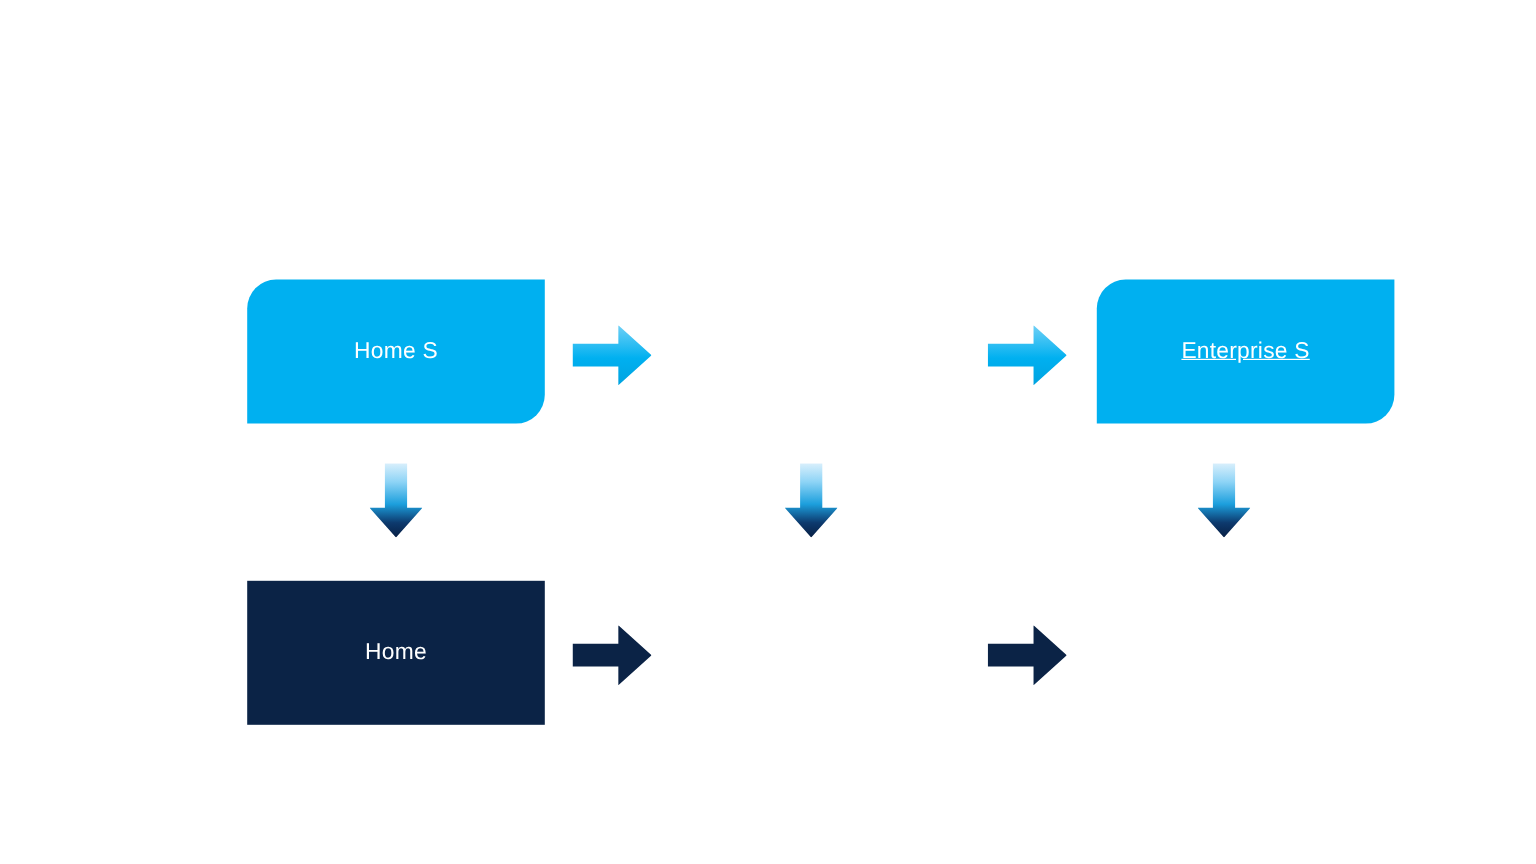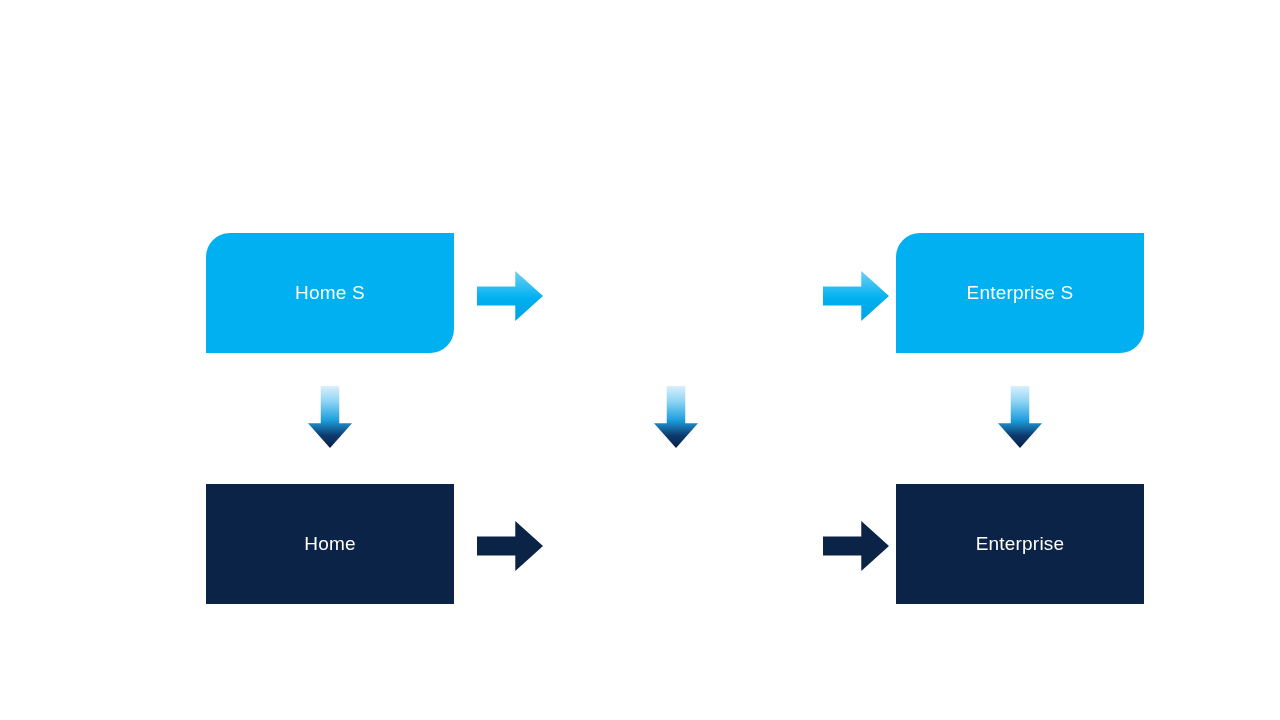--- a/index.html
+++ b/index.html
@@ -30,21 +30,21 @@
     background: var(--light, #00b0f0);
     border-radius: 24px 0 24px 0;
   }
   .box-bottom {
     background: var(--dark, #0b2346);
     border-radius: 0;
   }
   
   .col1 { left: 140px; }
   .col2 { left: 486px; }
-  .col3 { left: 830px; }
+  .col3 { left: 848px; text-decoration: underline; }
   .row-top { top: 167px; }
   .row-bottom { top: 418px; }
 
   
   .arrow-right {
     position: absolute;
     width: 66px;
     height: 50px;
     clip-path: polygon(0 31%, 58% 31%, 58% 0, 100% 50%, 58% 100%, 58% 69%, 0 69%);
   }
@@ -94,20 +94,17 @@
   <div class="arrow-right light ar-top gap1"></div>
   <div class="arrow-right light ar-top gap2"></div>
 
   <div class="arrow-down ad1"></div>
   <div class="arrow-down ad2"></div>
   <div class="arrow-down ad3"></div>
 
   <div class="box box-bottom col1 row-bottom">
     <span>Home</span>
   </div>
-  <div class="box box-bottom col3 row-bottom">
-    <span>Enterprise</span>
-  </div>
 
   <div class="arrow-right dark ar-bottom gap1"></div>
   <div class="arrow-right dark ar-bottom gap2"></div>
 
 </div>
 
 </body></html>

